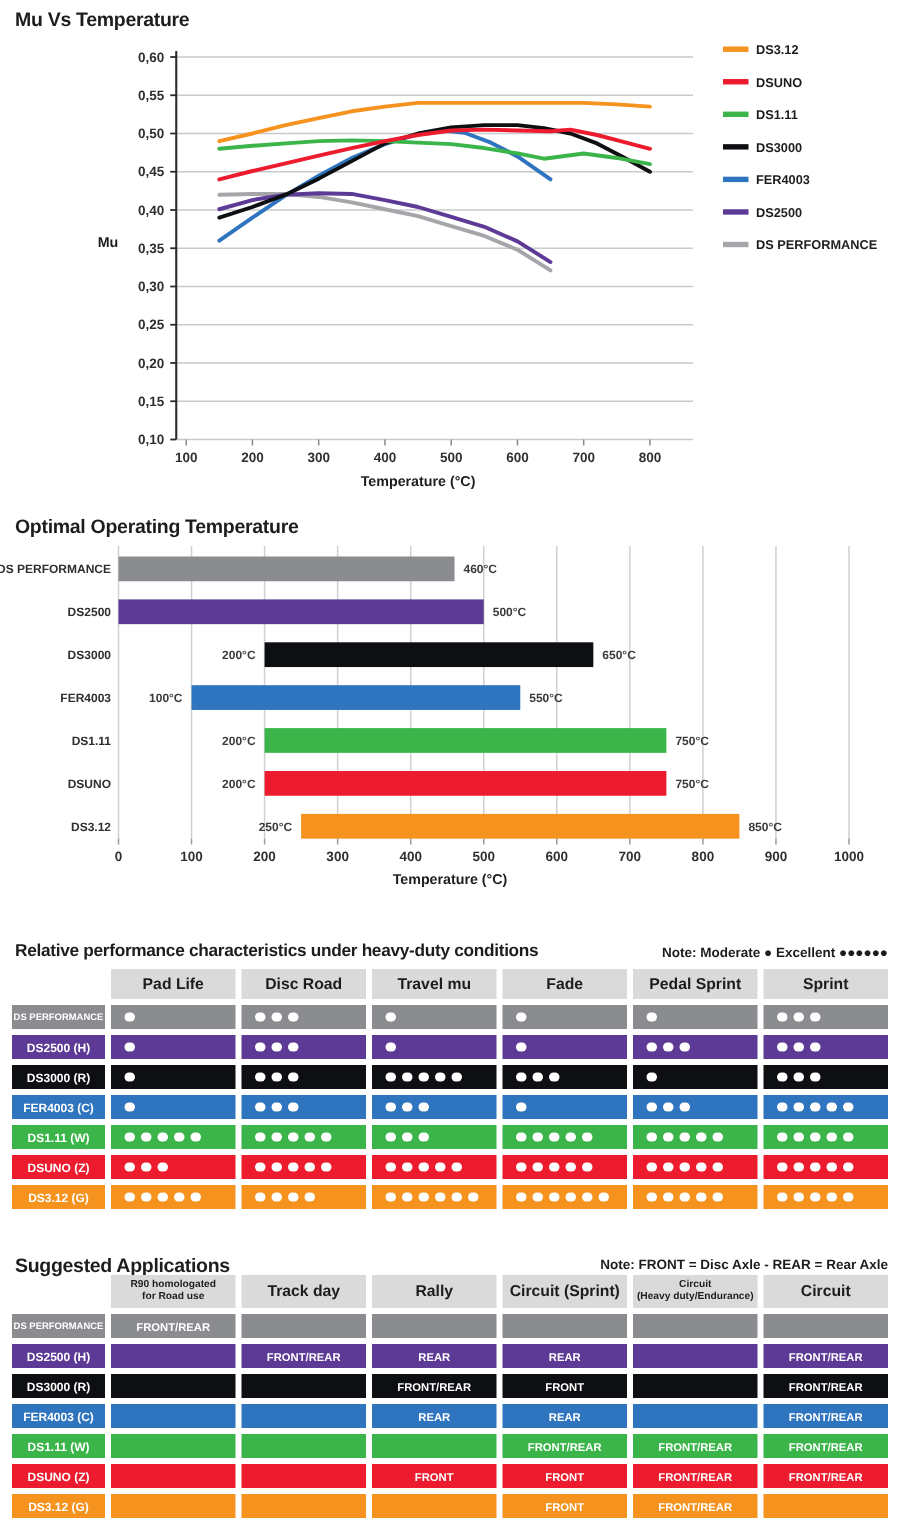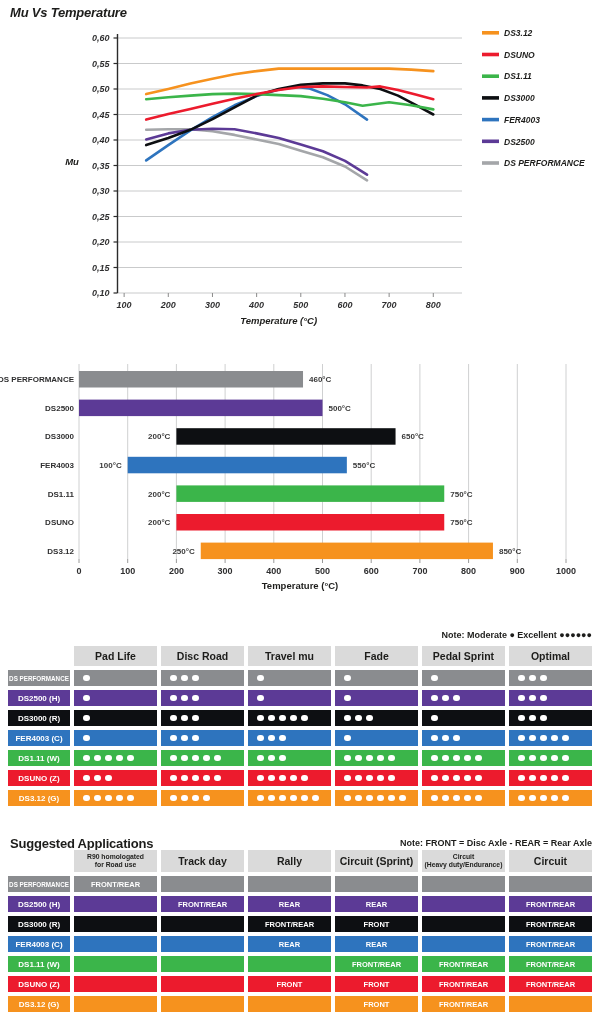--- a/index.html
+++ b/index.html
@@ -1,19 +1,19 @@
 <!DOCTYPE html>
 <html><head>
 <meta charset="utf-8">
 <style>
   html,body{margin:0;padding:0;background:#fff;}
   .page{position:relative;width:600px;height:1017px;background:#ffffff;
         font-family:"Liberation Sans",sans-serif;overflow:hidden;color:#1d1d1b;}
   .sec{position:absolute;left:0;width:600px;}
-  #sec-mu{top:0;height:340px;font-style:italic;}
+  #sec-mu{top:0;height:340px;}
   #sec-oot{top:340px;height:282px;}
   #sec-perf{top:622px;height:208px;}
   #sec-app{top:830px;height:187px;}
   .title{position:absolute;left:10px;margin:0;font-size:13px;font-weight:bold;
          color:#1d1d1b;letter-spacing:-0.2px;white-space:nowrap;}
   #sec-mu .title{top:5px;}
   #sec-oot .title{top:3px;}
   #sec-perf .title{top:6px;font-size:11.5px;}
   #sec-app .title{top:6px;}
   .note{position:absolute;right:8px;top:8px;font-size:9px;font-weight:600;
@@ -127,20 +127,21 @@
           <text x="504" y="100.8" class="legend-label">FER4003</text>
           <rect x="482" y="117.5" width="17" height="3.6" fill="#5C3A96"></rect>
           <text x="504" y="122.5" class="legend-label">DS2500</text>
           <rect x="482" y="139.2" width="17" height="3.6" fill="#A4A6A9"></rect>
           <text x="504" y="144.2" class="legend-label">DS PERFORMANCE</text>
         </g>
       </svg>
   </section>
 
   <section class="sec" id="sec-oot">
+    <h2 class="title">Optimal Operating Temperature</h2>
     <svg class="chart" id="oot-chart" width="600" height="238" viewBox="0 0 600 238">
         <g>
           <line x1="79" x2="79" y1="4" y2="199" stroke="#cfd0d1" stroke-width="1"></line>
           <line x1="127.7" x2="127.7" y1="4" y2="199" stroke="#cfd0d1" stroke-width="1"></line>
           <line x1="176.4" x2="176.4" y1="4" y2="199" stroke="#cfd0d1" stroke-width="1"></line>
           <line x1="225.1" x2="225.1" y1="4" y2="199" stroke="#cfd0d1" stroke-width="1"></line>
           <line x1="273.8" x2="273.8" y1="4" y2="199" stroke="#cfd0d1" stroke-width="1"></line>
           <line x1="322.5" x2="322.5" y1="4" y2="199" stroke="#cfd0d1" stroke-width="1"></line>
           <line x1="371.2" x2="371.2" y1="4" y2="199" stroke="#cfd0d1" stroke-width="1"></line>
           <line x1="419.9" x2="419.9" y1="4" y2="199" stroke="#cfd0d1" stroke-width="1"></line>
@@ -196,29 +197,30 @@
           <line x1="517.3" x2="517.3" y1="199" y2="203" stroke="#9a9a9a" stroke-width="1"></line>
           <text x="517.3" y="214" text-anchor="middle" class="tick">900</text>
           <line x1="566" x2="566" y1="199" y2="203" stroke="#9a9a9a" stroke-width="1"></line>
           <text x="566" y="214" text-anchor="middle" class="tick">1000</text>
         </g>
         <text x="300" y="229" text-anchor="middle" class="axis-title">Temperature (°C)</text>
       </svg>
   </section>
 
   <section class="sec" id="sec-perf">
+    <h2 class="title">Relative performance characteristics under heavy-duty conditions</h2>
     <div class="note" id="perf-note">Note:  Moderate ●   Excellent ●●●●●●</div>
     <div class="grid-table" id="perf-table">
         <div class="corner"></div>
         <div class="hcell">Pad Life</div>
         <div class="hcell">Disc Road</div>
         <div class="hcell">Travel mu</div>
         <div class="hcell">Fade</div>
         <div class="hcell">Pedal Sprint</div>
-        <div class="hcell">Optimal</div>
+        <div class="hcell">Sprint</div>
         <div class="lcell small" style="background: rgb(138, 140, 143);">DS PERFORMANCE</div>
         <div class="dcell dots" style="background: rgb(138, 140, 143);">
           <span class="dot"></span>
         </div>
         <div class="dcell dots" style="background: rgb(138, 140, 143);">
           <span class="dot"></span>
           <span class="dot"></span>
           <span class="dot"></span>
         </div>
         <div class="dcell dots" style="background: rgb(138, 140, 143);">

